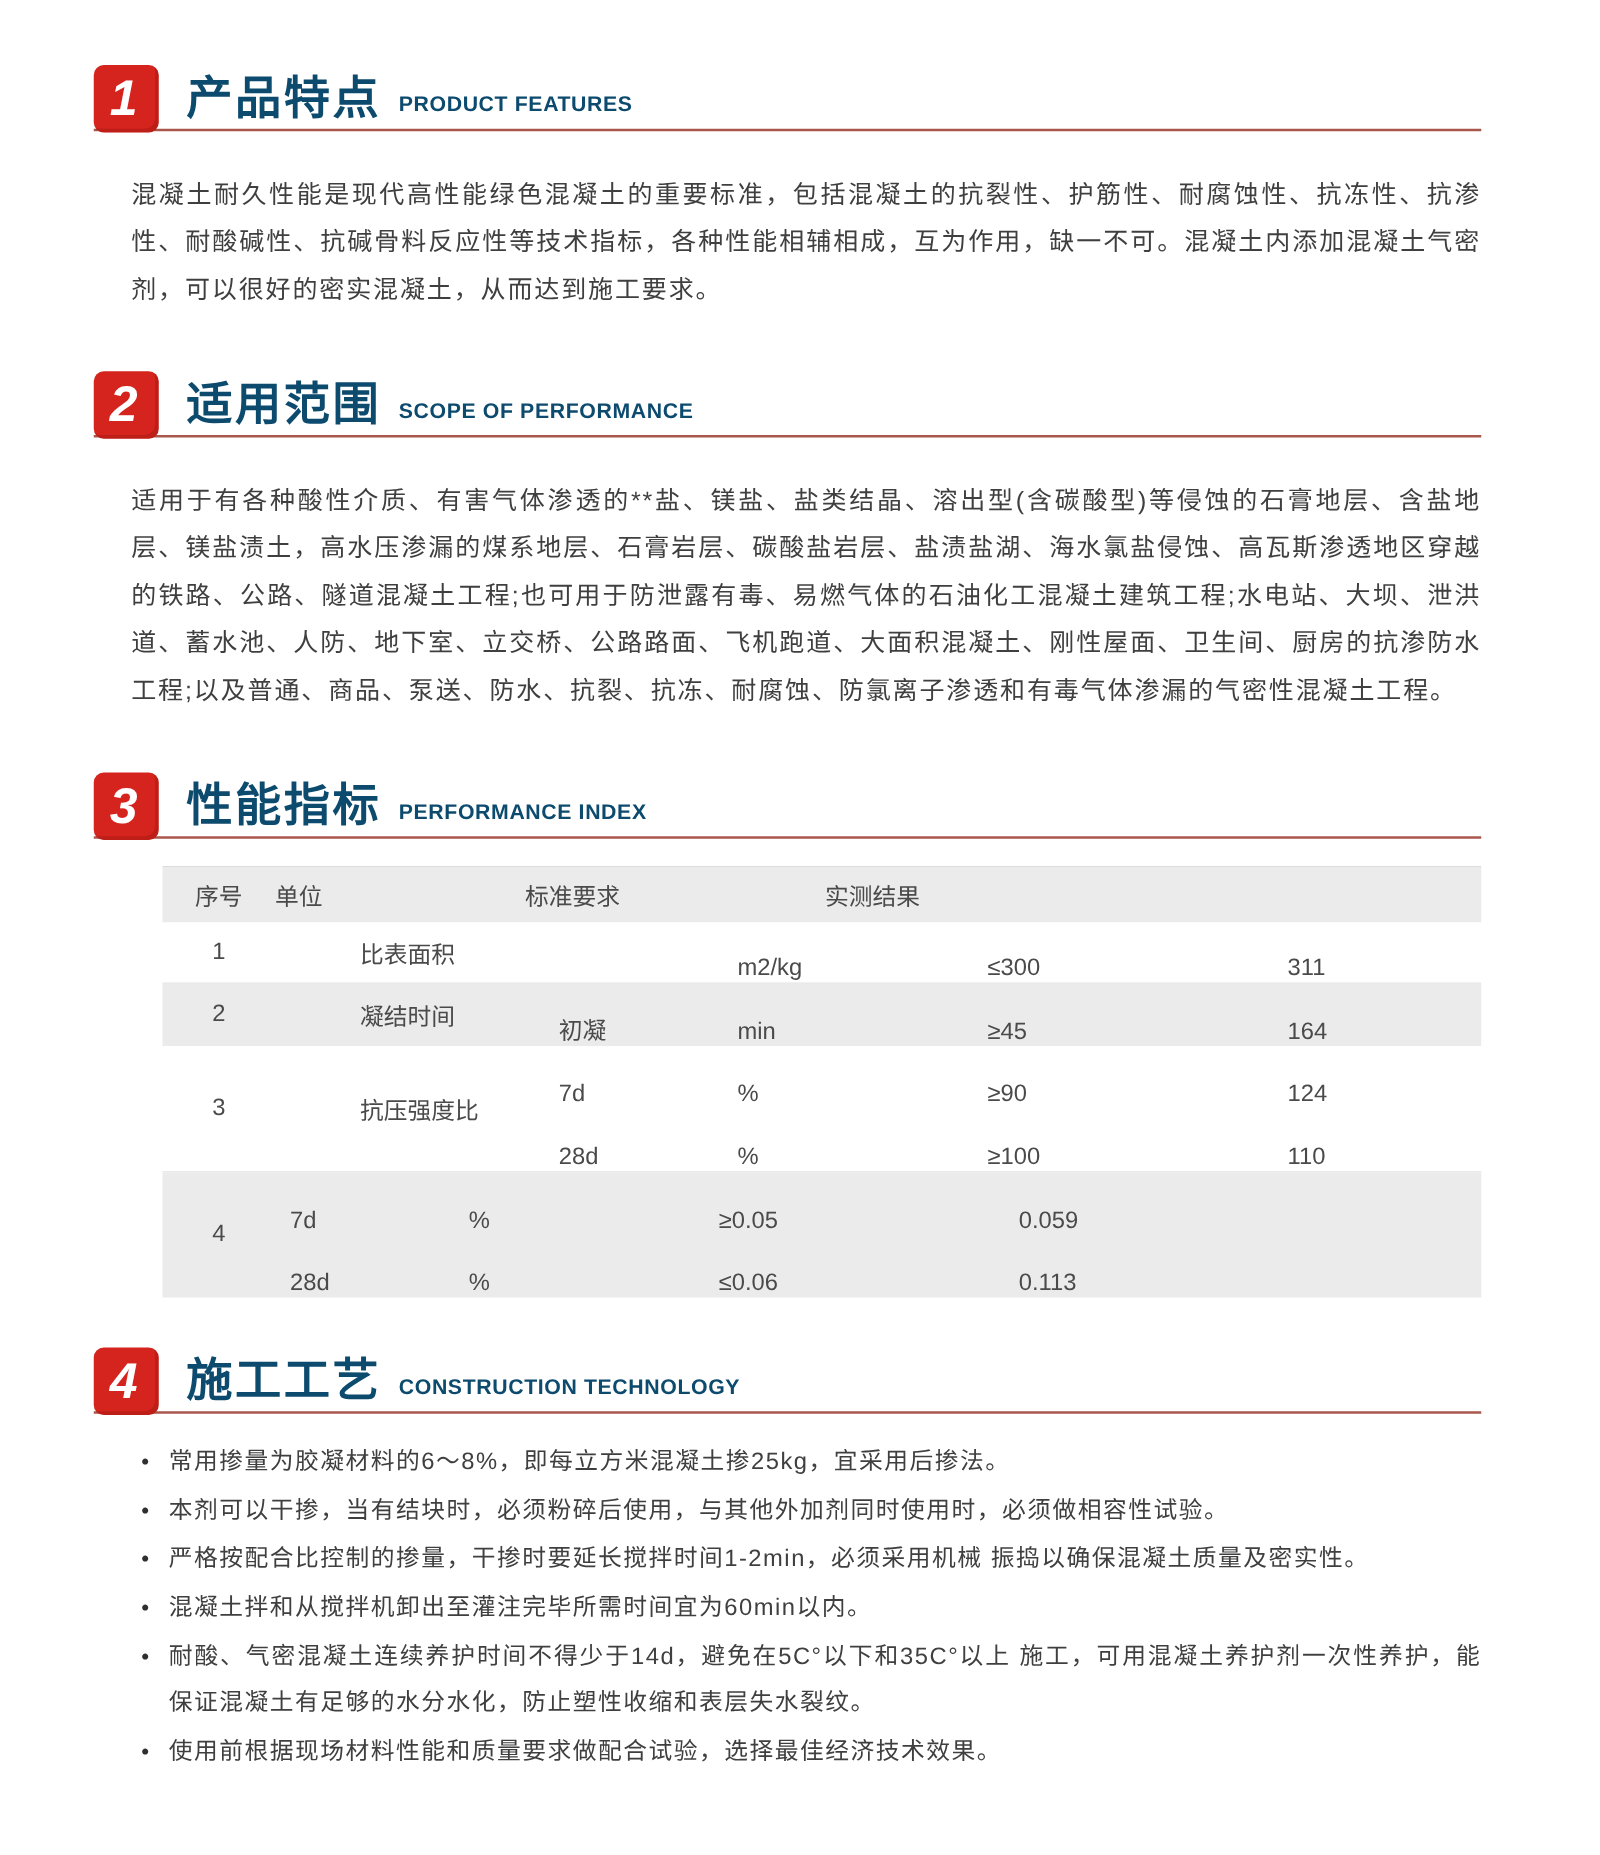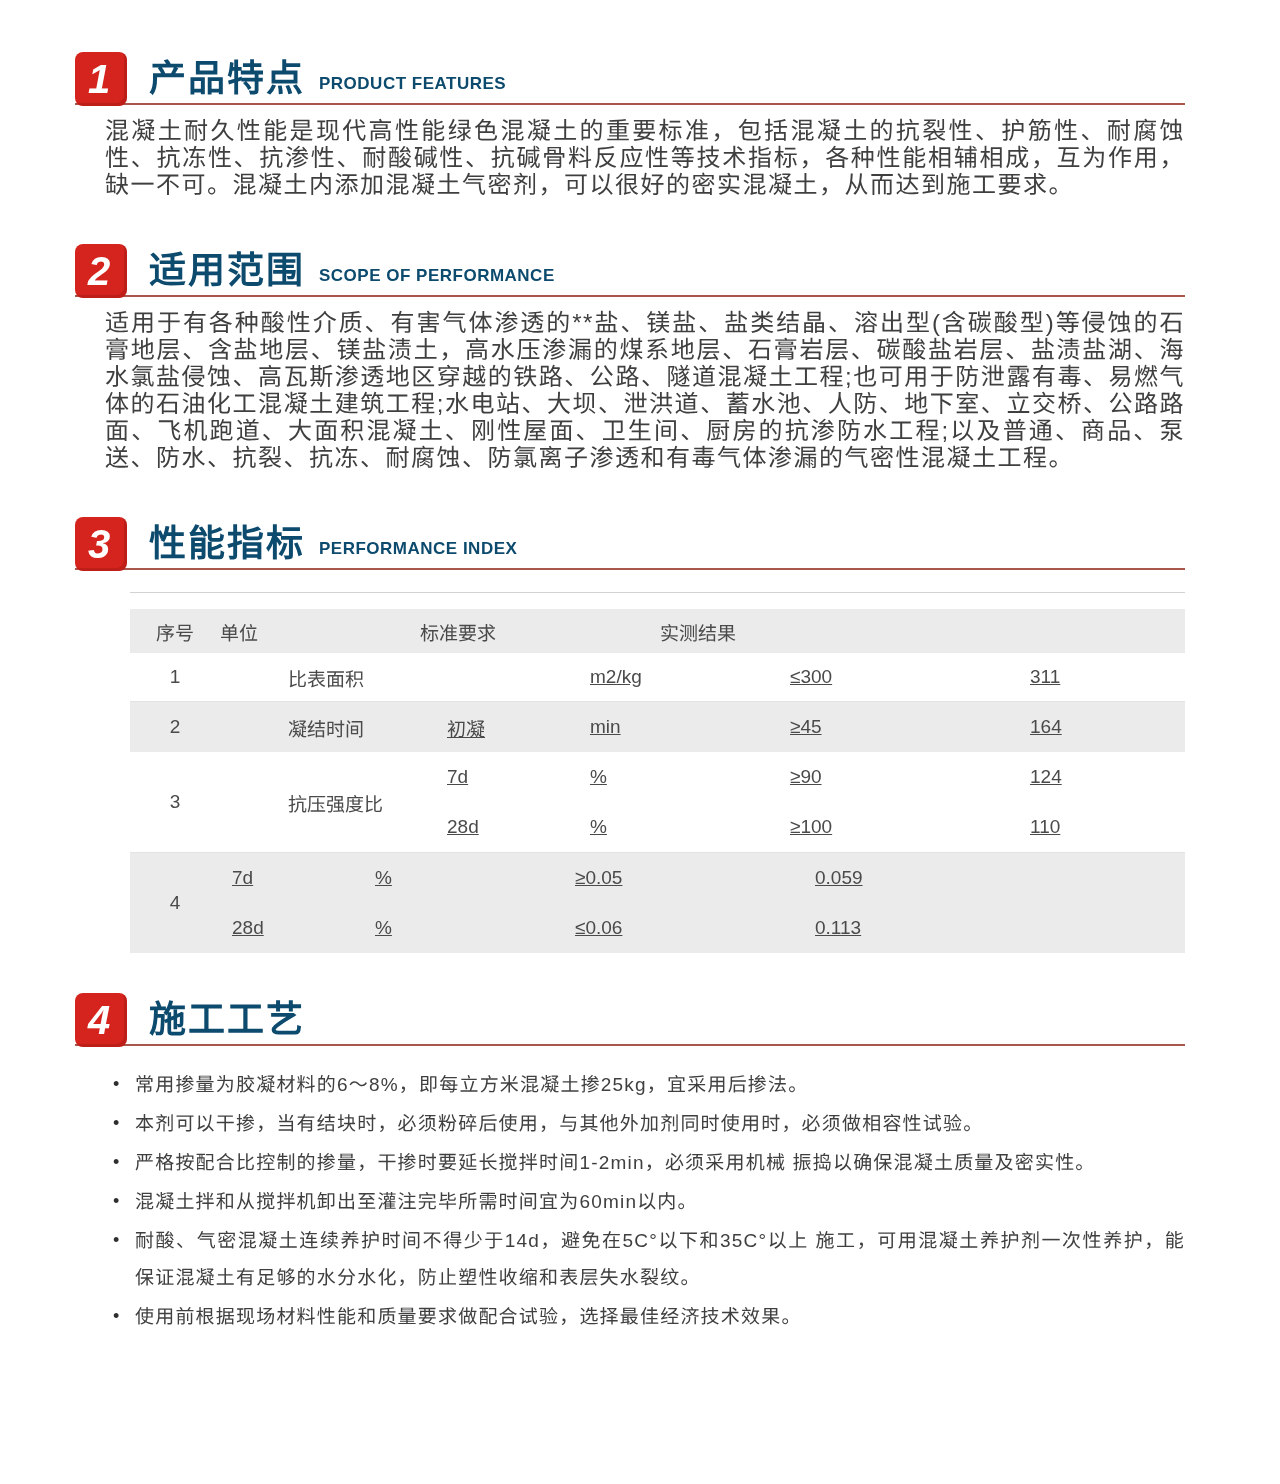--- a/index.html
+++ b/index.html
@@ -34,43 +34,43 @@
     color:#0c4a6e; font-size:37px; font-weight:bold;
     line-height:1; padding-bottom:6px; letter-spacing:2px;
   }
   .sec-sub {
     color:#0c4a6e; font-size:17px; font-weight:bold;
     letter-spacing:0.5px; margin-left:14px; padding-bottom:9px;
   }
 
   
   .sec-para {
-    margin:12px 0 0 30px;
-    font-size:24px; line-height:27px; letter-spacing:1.5px;
+    margin:32px 0 0 30px;
+    font-size:20px; line-height:38px; letter-spacing:1.5px;
     text-align:justify; color:#3f3f3f;
   }
 
   
   .ptable { margin:22px 0 0 55px; width:1055px; font-size:19px; color:#4a4a4a; border-top:1px solid #d2d2d2; }
-  .thead { display:flex; align-items:center; height:44px; background:#ebebeb;margin-top:16px; }
+  .thead { display:flex; align-items:center; height:44px; background:#ebebeb; }
   .thead > div { font-size:19px; color:#4a4a4a; }
   .c-no   { width:90px;  text-align:center; }
   .c-item { width:215px; padding-left:68px; }
   .c-itemspan { width:370px; padding-left:68px; }   
   .c-sub  { width:155px; padding-left:12px; }
   .c-unit { width:200px; }
   .c-req  { width:240px; }
   .c-res  { flex:1; }
   .trow { display:flex; align-items:stretch; }
   .trow.shaded { background:#ebebeb; }
   .trow.white  { background:#ffffff; border-bottom:1px solid #e3e3e3; }
   .trow .c-no, .trow .c-item { display:flex; align-items:center; }
   .trow .c-no { justify-content:center; }
   .subrows { flex:1; display:flex; flex-direction:column; justify-content:center; }
-  .subrow { display:flex; align-items:center; height:50px;text-decoration:underline; }
+  .subrow { display:flex; align-items:flex-end; height:50px; }
   .trow.single .subrow { height:48px; }
 
   
   .bullets { margin:20px 0 0 38px; list-style:none; }
   .bullet-item {
     display:flex; font-size:19px; line-height:37px;
     letter-spacing:1.2px; color:#3f3f3f; text-align:justify;
     margin-bottom:2px;
   }
   .bullet-item .dot { flex:0 0 22px; color:#2f2f2f; font-size:18px; }
@@ -185,20 +185,21 @@
         </div>
     </div>
   </div>
 
   <div class="sec sec-4">
     <div class="sec-head">
       <div class="badge">
         <span>4</span>
       </div>
       <div class="sec-title">施工工艺</div>
+      <div class="sec-sub">CONSTRUCTION TECHNOLOGY</div>
     </div>
     <ul class="bullets">
         <li class="bullet-item">
           <span class="dot">•</span>
           <span class="btext">常用掺量为胶凝材料的6～8%，即每立方米混凝土掺25kg，宜采用后掺法。</span>
         </li>
         <li class="bullet-item">
           <span class="dot">•</span>
           <span class="btext">本剂可以干掺，当有结块时，必须粉碎后使用，与其他外加剂同时使用时，必须做相容性试验。</span>
         </li>

